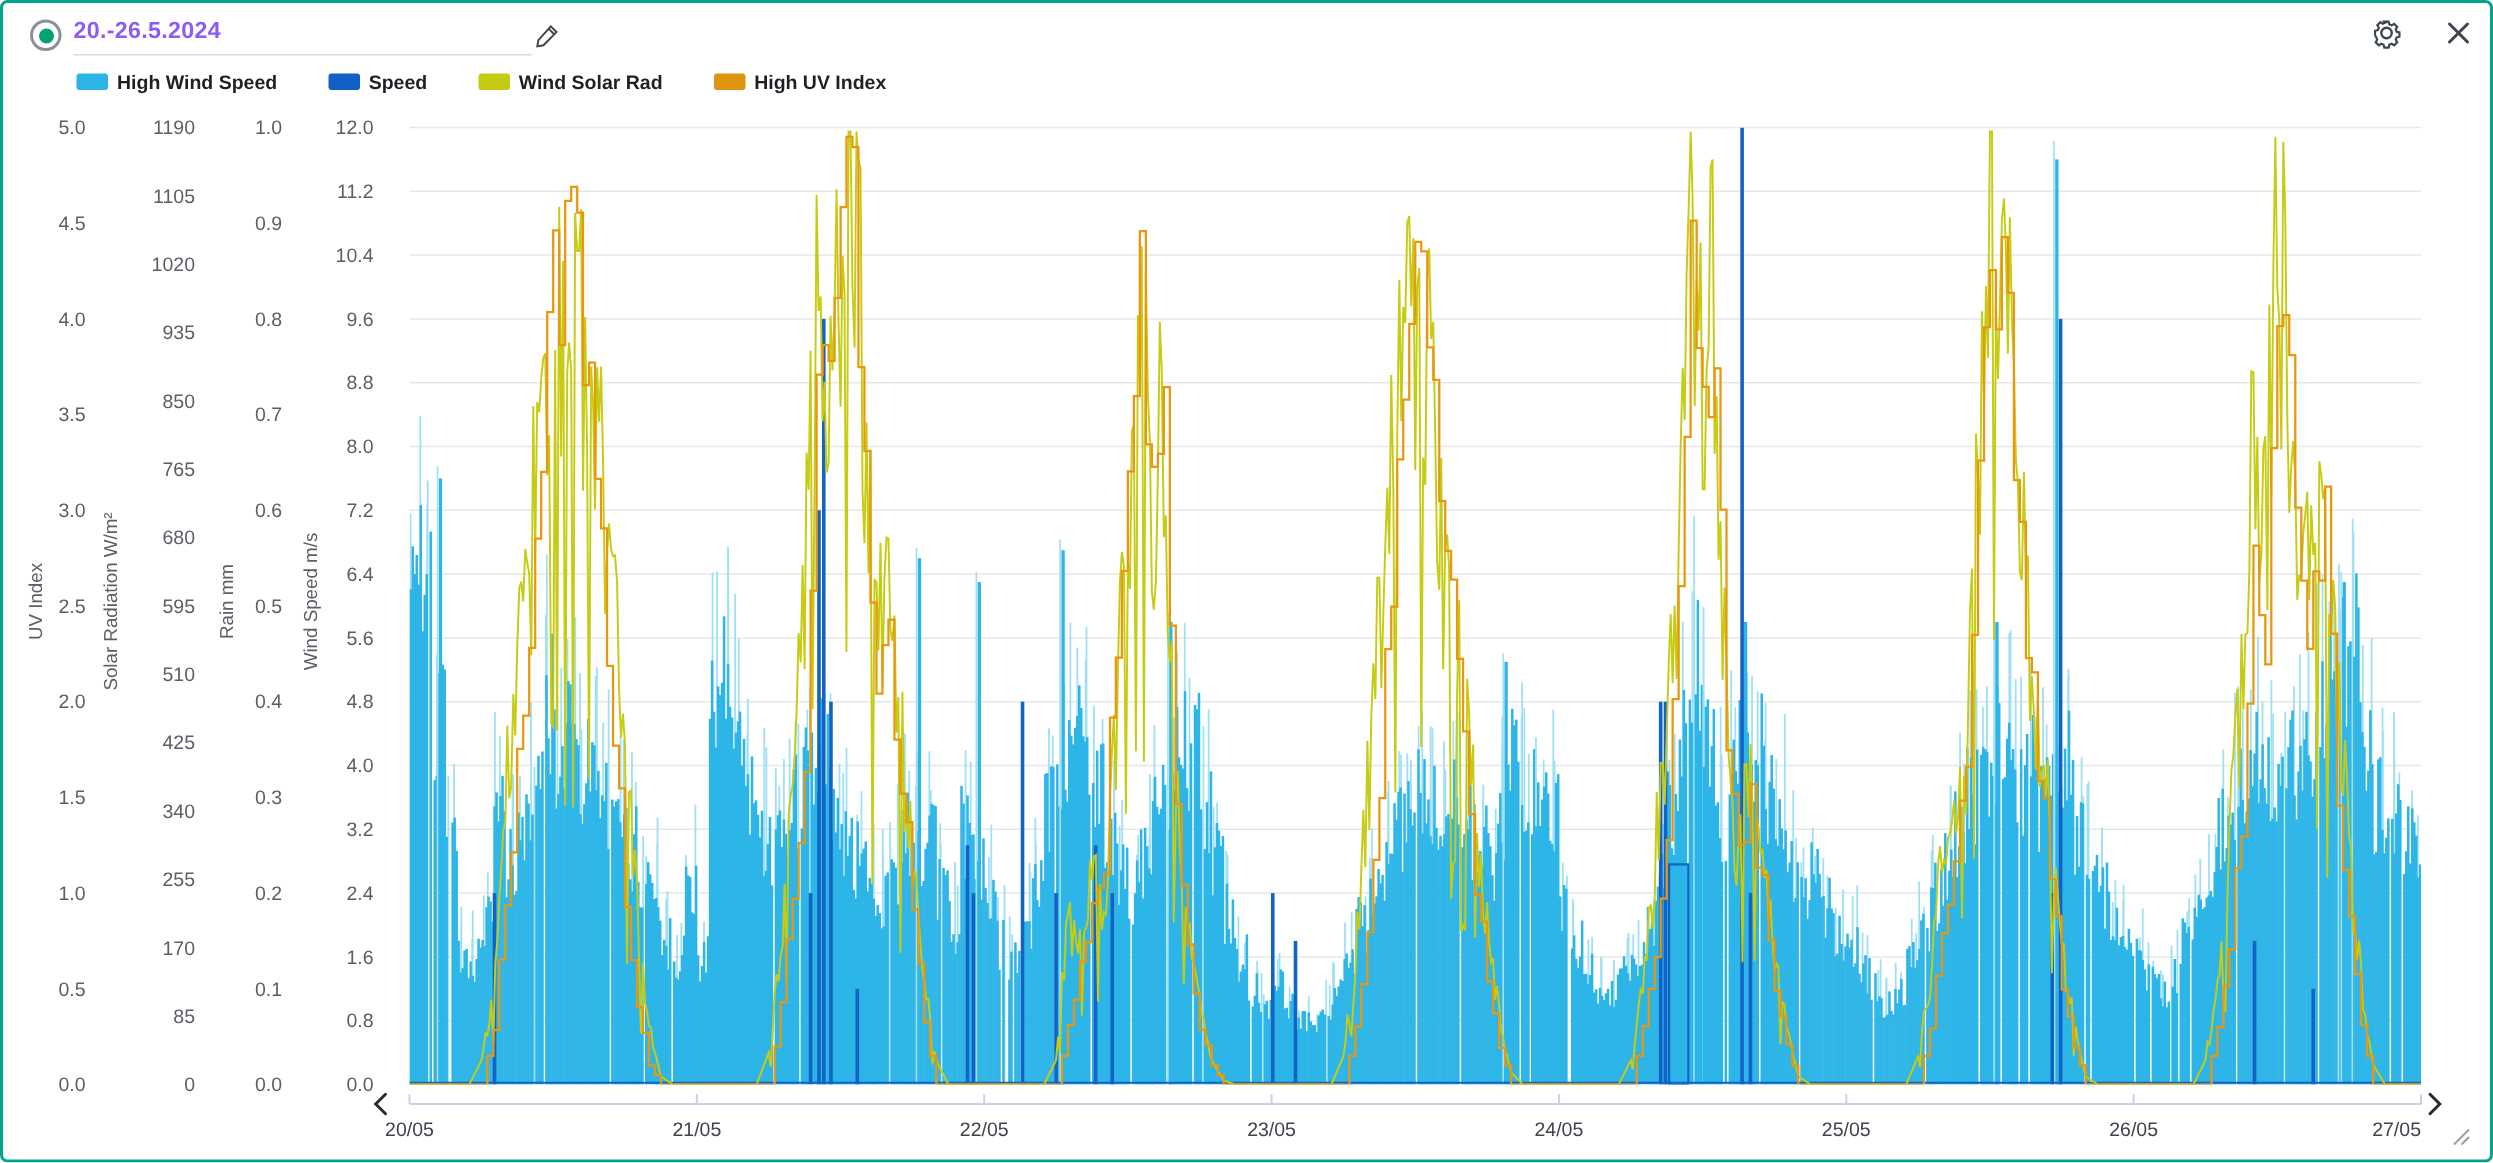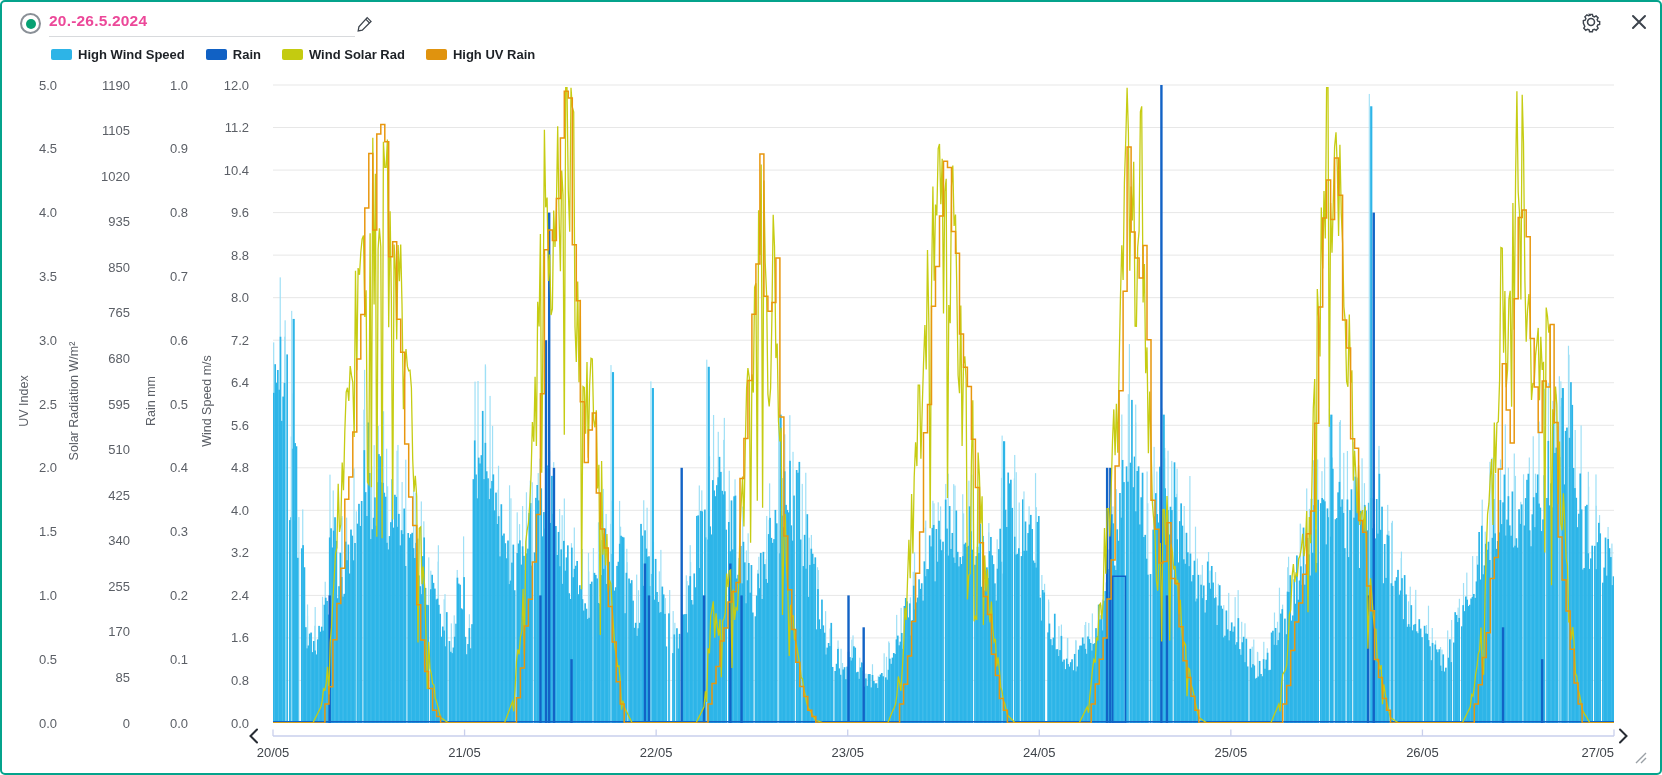--- a/index.html
+++ b/index.html
@@ -1,26 +1,26 @@
 <!DOCTYPE html>
 <html><head>
 <meta charset="utf-8">
 <style>
   html,body{margin:0;padding:0;background:#fff;font-family:"Liberation Sans",sans-serif;}
   .app{position:relative;width:1658px;height:771px;border:2px solid #04a38c;border-radius:5px;background:#fff;overflow:hidden;}
   
   .radio{position:absolute;left:18px;top:11px;width:21px;height:21px;border:2px solid #8a9097;border-radius:50%;box-sizing:border-box;}
   .radio::after{content:"";position:absolute;left:3.5px;top:3.5px;width:10px;height:10px;border-radius:50%;background:#07a173;}
-  .date-input{position:absolute;left:47px;top:10px;width:306px;height:24px;font-size:15.5px;font-weight:700;color:#ec4899;letter-spacing:.2px;border-bottom:1px solid #d8dadd;background:transparent;}
+  .date-input{position:absolute;left:47px;top:10px;width:306px;height:24px;font-size:15.5px;font-weight:700;color:#8b5cf6;letter-spacing:.2px;border-bottom:1px solid #d8dadd;background:transparent;}
   .icon-btn{position:absolute;width:26px;height:26px;display:flex;align-items:center;justify-content:center;cursor:pointer;color:#3d444d;}
   .pencil-btn{left:350px;top:9px;}
   .gear-btn{left:1576px;top:7px;}
   .close-btn{left:1624px;top:7px;}
   
-  .legend{position:absolute;left:49px;top:45px;display:flex;align-items:center;gap:21px;}
+  .legend{position:absolute;left:49px;top:45px;display:flex;align-items:center;gap:34px;}
   .legend-item{display:flex;align-items:center;gap:6px;cursor:pointer;}
   .legend-swatch{width:21px;height:11px;border-radius:2px;}
   .legend-label{font-size:13px;font-weight:700;color:#1d2126;}
   
   .axis-title{position:absolute;font-size:12.5px;color:#5b5f66;transform:rotate(-90deg);transform-origin:center;white-space:nowrap;}
   .t-uv{left:-18px;top:392px;width:80px;text-align:center;}
   .t-solar{left:-28px;top:392px;width:200px;text-align:center;}
   .t-rain{left:114px;top:392px;width:70px;text-align:center;}
   .t-wind{left:150px;top:392px;width:110px;text-align:center;}
   .chart-svg{position:absolute;left:0;top:0;}
@@ -57,29 +57,29 @@
     </svg>
   </span>
 
   <div class="legend" id="legend">
       <div class="legend-item">
         <span class="legend-swatch" style="background: rgb(45, 180, 231);"></span>
         <span class="legend-label">High Wind Speed</span>
       </div>
       <div class="legend-item">
         <span class="legend-swatch" style="background: rgb(17, 97, 196);"></span>
-        <span class="legend-label">Rain</span>
+        <span class="legend-label">Speed</span>
       </div>
       <div class="legend-item">
         <span class="legend-swatch" style="background: rgb(196, 203, 16);"></span>
         <span class="legend-label">Wind Solar Rad</span>
       </div>
       <div class="legend-item">
         <span class="legend-swatch" style="background: rgb(224, 147, 14);"></span>
-        <span class="legend-label">High UV Rain</span>
+        <span class="legend-label">High UV Index</span>
       </div>
     </div>
 
   <div class="axis-title t-uv">UV Index</div>
   <div class="axis-title t-solar">Solar Radiation W/m²</div>
   <div class="axis-title t-rain">Rain mm</div>
   <div class="axis-title t-wind">Wind Speed m/s</div>
 
   <svg id="chart-svg" class="chart-svg" width="1658" height="771">
       <g>

